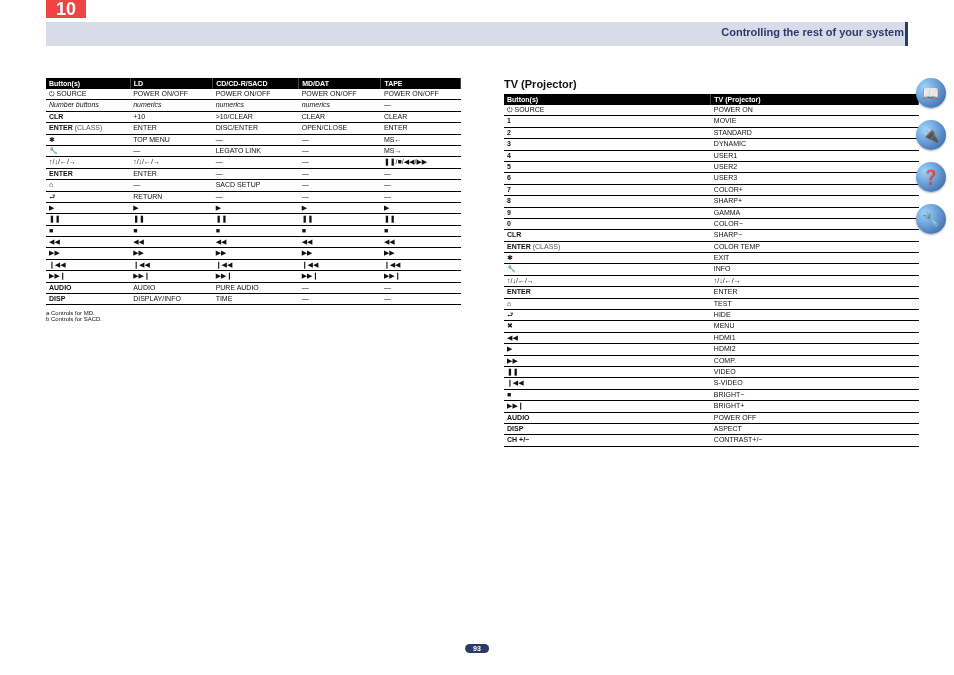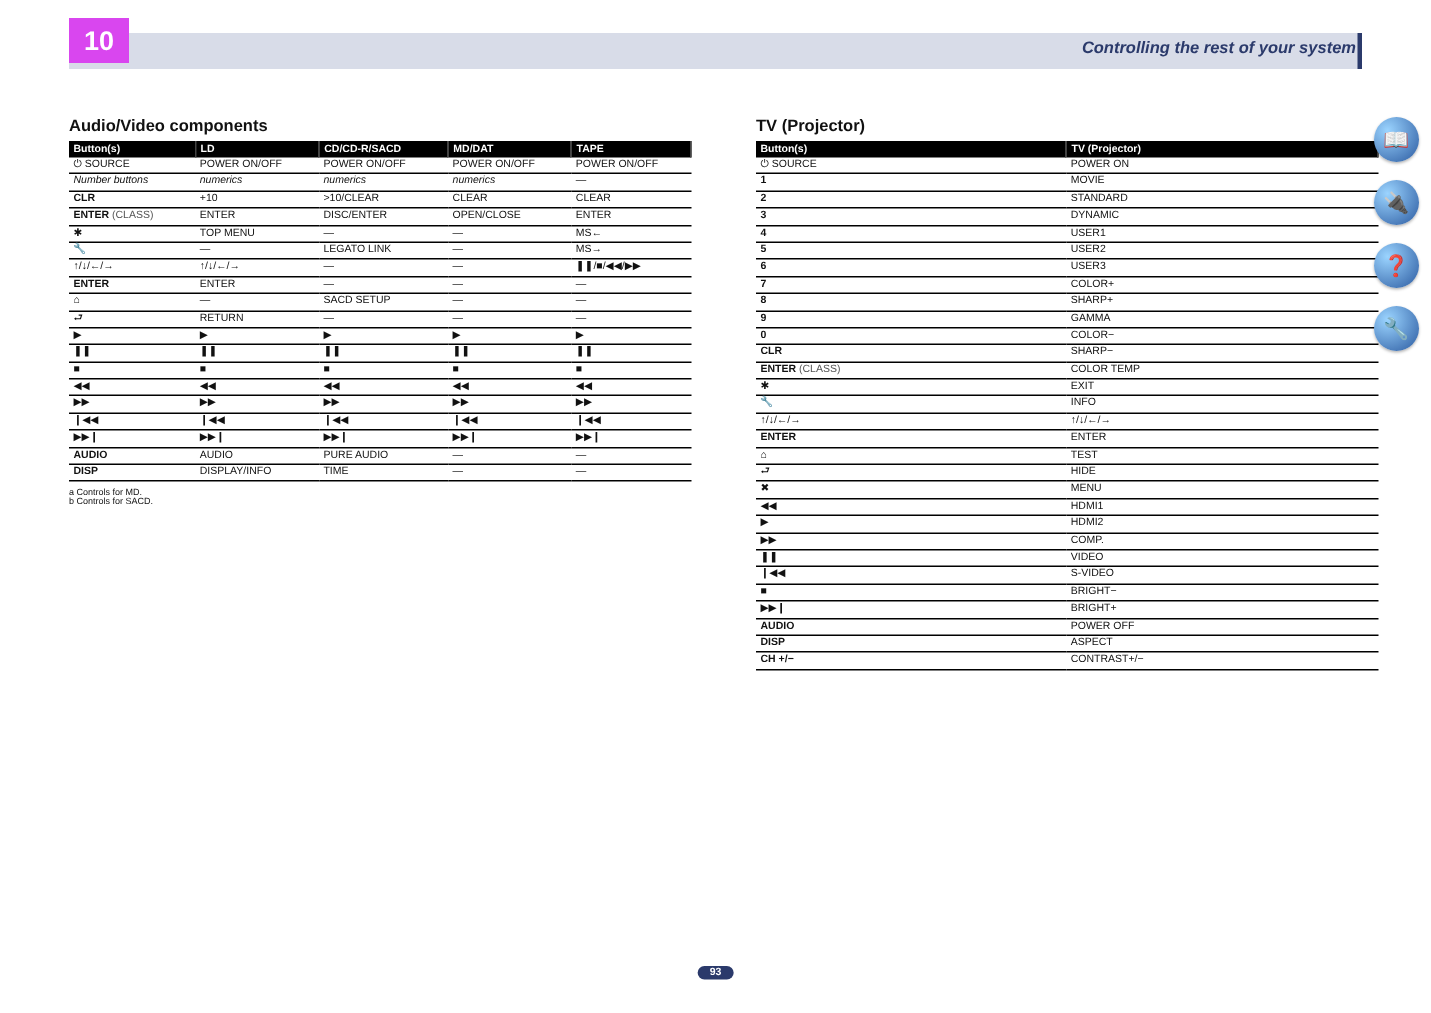--- a/index.html
+++ b/index.html
@@ -1,19 +1,19 @@
 <!DOCTYPE html>
 <html><head>
 <meta charset="utf-8">
 <style>
 body { margin:0; font-family:Arial,Helvetica,sans-serif; font-size:7px; color:#111; background:#fff; width:954px; }
 .page { position:relative; width:954px; height:675px; }
 .header-bar { position:absolute; top:22px; left:46px; right:46px; height:24px; background:#d8dce8; }
-.chapter-num { position:absolute; top:12px; left:46px; width:40px; height:30px; background:#d946ef; color:#fff; font-weight:bold; font-size:18px; display:flex; align-items:center; justify-content:center; }
-.header-title { position:absolute; top:26px; right:50px; font-weight:bold; font-style:italic; font-size:11px; color:#2b3a6b; }
+.chapter-num { position:absolute; top:0; left:46px; width:40px; height:18px; background:#ef4444; color:#fff; font-weight:bold; font-size:18px; display:flex; align-items:center; justify-content:center; }
+.header-title { position:absolute; top:26px; right:50px; font-weight:bold; font-size:11px; color:#2b3a6b; }
 .header-tick { position:absolute; top:22px; right:46px; width:3px; height:24px; background:#2b3a6b; }
 .col-left { position:absolute; top:78px; left:46px; width:415px; }
 .col-right { position:absolute; top:78px; left:504px; width:415px; }
 .section-title { font-weight:bold; font-size:11px; color:#111; margin-bottom:4px; }
 table { border-collapse:collapse; width:100%; }
 th { background:#000; color:#fff; text-align:left; padding:2px 3px; font-size:7px; border-right:1px solid #444; }
 td { border-bottom:1px solid #000; padding:1px 3px; font-size:7px; vertical-align:top; line-height:1.2; }
 .t1 td:nth-child(1), .t1 th:nth-child(1){ width:85px; }
 .t1 td:nth-child(2), .t1 th:nth-child(2){ width:80px; }
 .t1 td:nth-child(3), .t1 th:nth-child(3){ width:85px; }
@@ -34,21 +34,20 @@
 </head>
 <body>
 
 <div class="page">
   <div class="header-bar"></div>
   <div class="chapter-num">10</div>
   <div class="header-title">Controlling the rest of your system</div>
   <div class="header-tick"></div>
 
   <div class="col-left">
-    <div class="section-title">Audio/Video components</div>
     <table class="t1">
       <thead>
           <tr id="t1-head">
             <th>Button(s)</th>
             <th>LD</th>
             <th>CD/CD-R/SACD</th>
             <th>MD/DAT</th>
             <th>TAPE</th>
           </tr>
         </thead>

